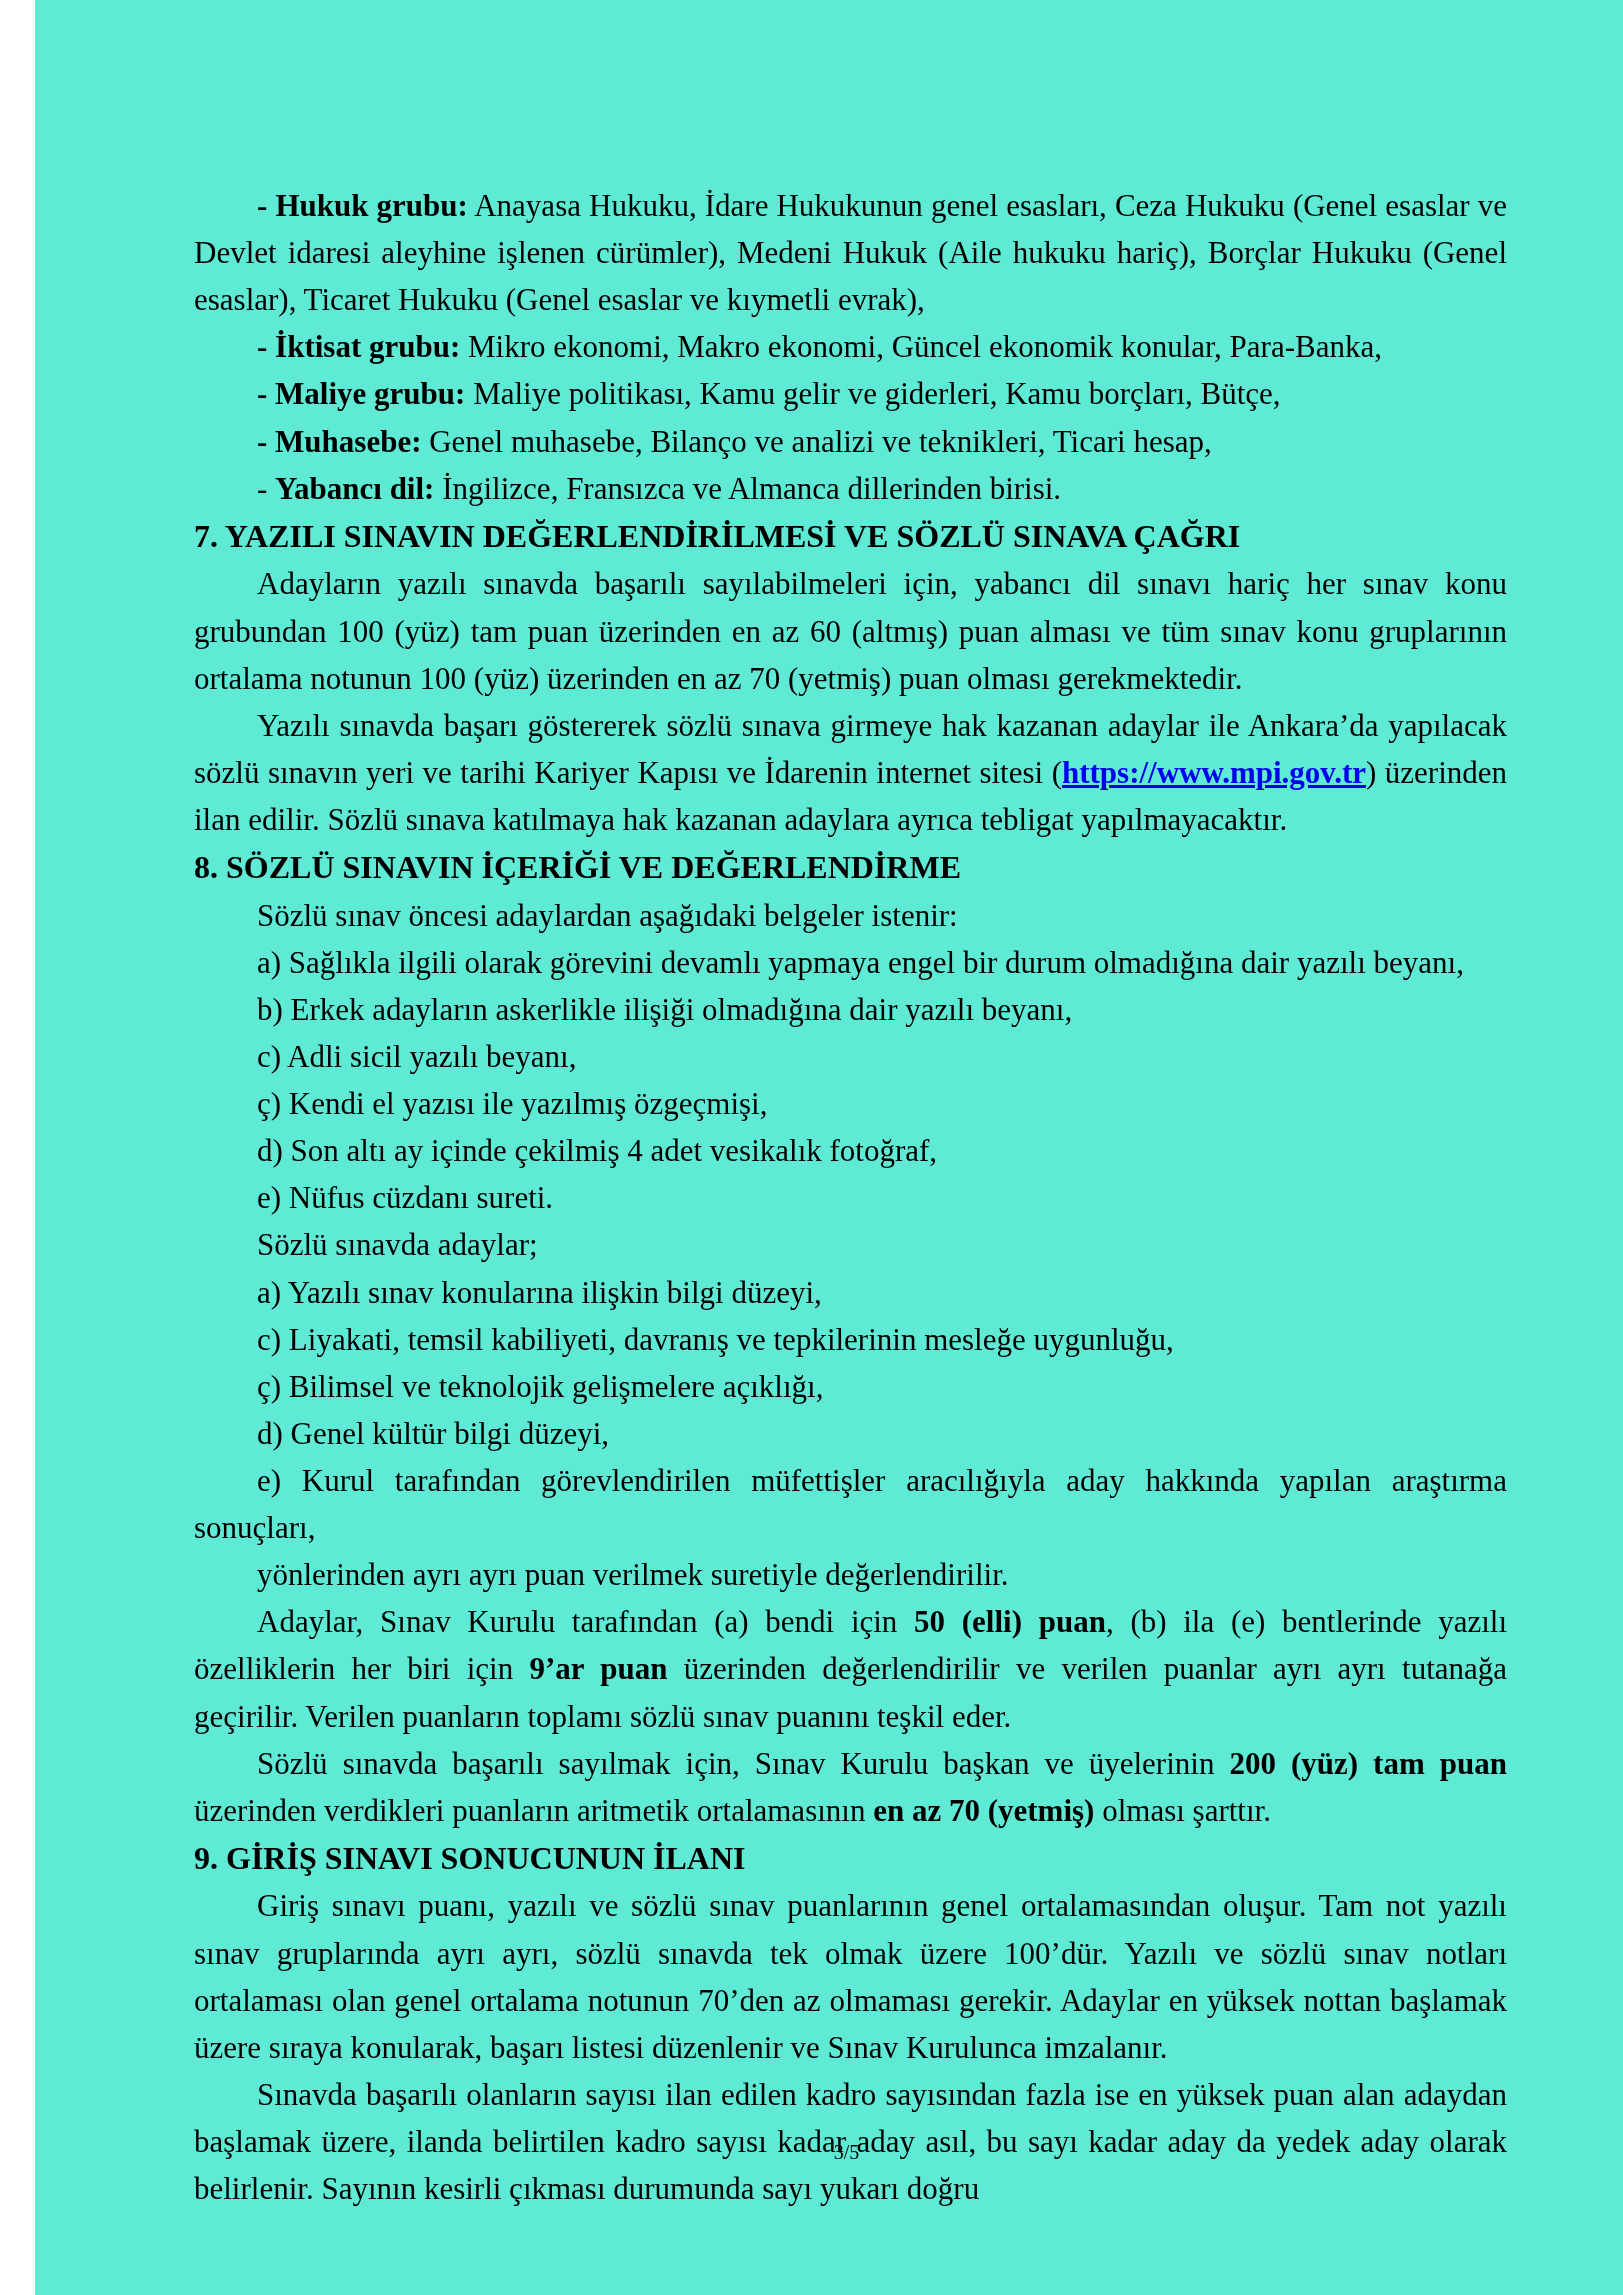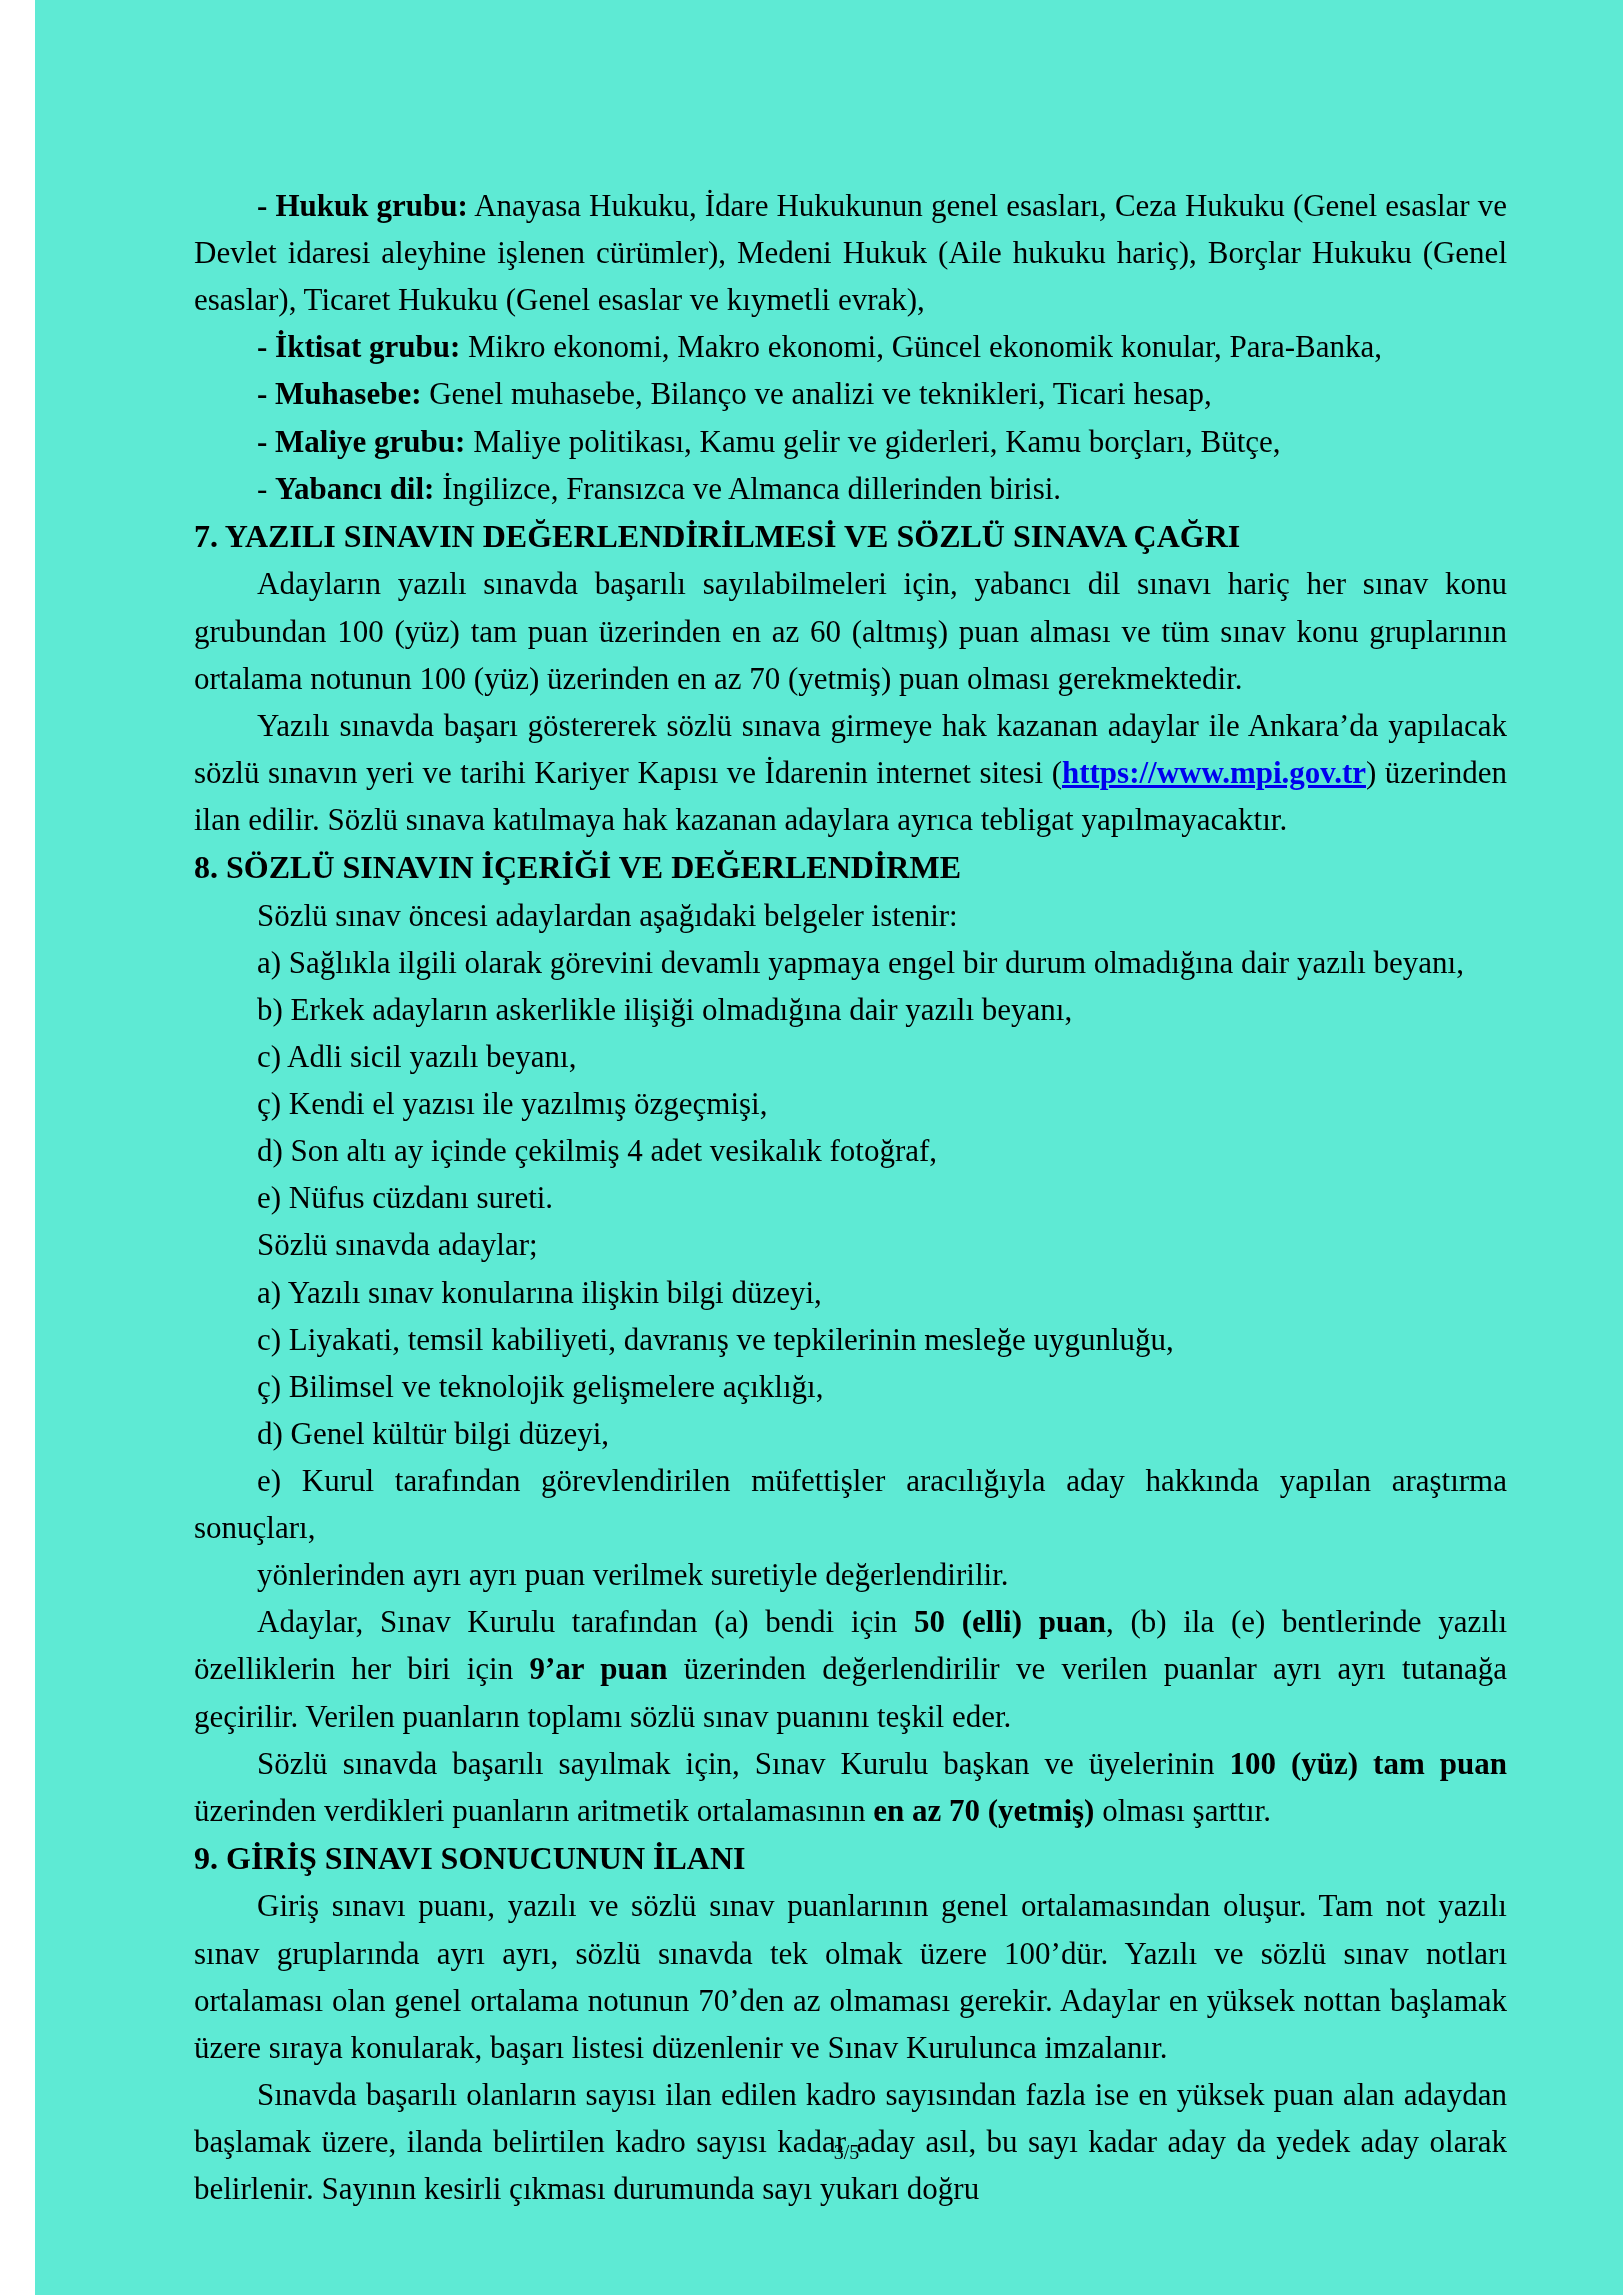--- a/index.html
+++ b/index.html
@@ -70,23 +70,23 @@
 </head>
 <body>
 
 <div class="page">
   <div class="content">
 
     <p class="indent"><b class="bullet-dash">-</b> <b>Hukuk grubu:</b><span> Anayasa Hukuku, İdare Hukukunun genel esasları, Ceza Hukuku (Genel esaslar ve Devlet idaresi aleyhine işlenen cürümler), Medeni Hukuk (Aile hukuku hariç), Borçlar Hukuku (Genel esaslar), Ticaret Hukuku (Genel esaslar ve kıymetli evrak),</span></p>
 
     <p class="indent"><b class="bullet-dash">-</b> <b>İktisat grubu:</b><span> Mikro ekonomi, Makro ekonomi, Güncel ekonomik konular, Para-Banka,</span></p>
 
+    <p class="indent left"><b class="bullet-dash">-</b> <b>Maliye grubu:</b><span> Maliye politikası, Kamu gelir ve giderleri, Kamu borçları, Bütçe,</span></p>
+
     <p class="indent left"><b class="bullet-dash">-</b> <b>Muhasebe:</b><span> Genel muhasebe, Bilanço ve analizi ve teknikleri, Ticari hesap,</span></p>
-
-    <p class="indent left"><b class="bullet-dash">-</b> <b>Maliye grubu:</b><span> Maliye politikası, Kamu gelir ve giderleri, Kamu borçları, Bütçe,</span></p>
 
     <p class="indent left"><span class="bullet-dash-plain">- </span><b>Yabancı dil:</b><span> İngilizce, Fransızca ve Almanca dillerinden birisi.</span></p>
 
     <h2>7. YAZILI SINAVIN DEĞERLENDİRİLMESİ VE SÖZLÜ SINAVA ÇAĞRI</h2>
 
     <p class="indent">Adayların yazılı sınavda başarılı sayılabilmeleri için, yabancı dil sınavı hariç her sınav konu grubundan 100 (yüz) tam puan üzerinden en az 60 (altmış) puan alması ve tüm sınav konu gruplarının ortalama notunun 100 (yüz) üzerinden en az 70 (yetmiş) puan olması gerekmektedir.</p>
 
     <p class="indent"><span>Yazılı sınavda başarı göstererek sözlü sınava girmeye hak kazanan adaylar ile Ankara’da yapılacak sözlü sınavın yeri ve tarihi Kariyer Kapısı ve İdarenin internet sitesi (</span><a class="doc-link" href="#">https://www.mpi.gov.tr</a><span>) üzerinden ilan edilir. Sözlü sınava katılmaya hak kazanan adaylara ayrıca tebligat yapılmayacaktır.</span></p>
 
     <h2>8. SÖZLÜ SINAVIN İÇERİĞİ VE DEĞERLENDİRME</h2>
@@ -105,21 +105,21 @@
     <p class="indent left">a) Yazılı sınav konularına ilişkin bilgi düzeyi,</p>
     <p class="indent left">c) Liyakati, temsil kabiliyeti, davranış ve tepkilerinin mesleğe uygunluğu,</p>
     <p class="indent left">ç) Bilimsel ve teknolojik gelişmelere açıklığı,</p>
     <p class="indent left">d) Genel kültür bilgi düzeyi,</p>
     <p class="indent">e) Kurul tarafından görevlendirilen müfettişler aracılığıyla aday hakkında yapılan araştırma sonuçları,</p>
 
     <p class="indent left">yönlerinden ayrı ayrı puan verilmek suretiyle değerlendirilir.</p>
 
     <p class="indent"><span>Adaylar, Sınav Kurulu tarafından (a) bendi için </span><b>50 (elli) puan</b><span>, (b) ila (e) bentlerinde yazılı özelliklerin her biri için </span><b>9’ar puan</b><span> üzerinden değerlendirilir ve verilen puanlar ayrı ayrı tutanağa geçirilir. Verilen puanların toplamı sözlü sınav puanını teşkil eder.</span></p>
 
-    <p class="indent"><span>Sözlü sınavda başarılı sayılmak için, Sınav Kurulu başkan ve üyelerinin </span><b>100 (yüz) tam puan</b><span> üzerinden verdikleri puanların aritmetik ortalamasının </span><b>en az 70 (yetmiş)</b><span> olması şarttır.</span></p>
+    <p class="indent"><span>Sözlü sınavda başarılı sayılmak için, Sınav Kurulu başkan ve üyelerinin </span><b>200 (yüz) tam puan</b><span> üzerinden verdikleri puanların aritmetik ortalamasının </span><b>en az 70 (yetmiş)</b><span> olması şarttır.</span></p>
 
     <h2>9. GİRİŞ SINAVI SONUCUNUN İLANI</h2>
 
     <p class="indent">Giriş sınavı puanı, yazılı ve sözlü sınav puanlarının genel ortalamasından oluşur. Tam not yazılı sınav gruplarında ayrı ayrı, sözlü sınavda tek olmak üzere 100’dür. Yazılı ve sözlü sınav notları ortalaması olan genel ortalama notunun 70’den az olmaması gerekir. Adaylar en yüksek nottan başlamak üzere sıraya konularak, başarı listesi düzenlenir ve Sınav Kurulunca imzalanır.</p>
 
     <p class="indent">Sınavda başarılı olanların sayısı ilan edilen kadro sayısından fazla ise en yüksek puan alan adaydan başlamak üzere, ilanda belirtilen kadro sayısı kadar aday asıl, bu sayı kadar aday da yedek aday olarak belirlenir. Sayının kesirli çıkması durumunda sayı yukarı doğru</p>
 
   </div>
 
   <div class="footer">

